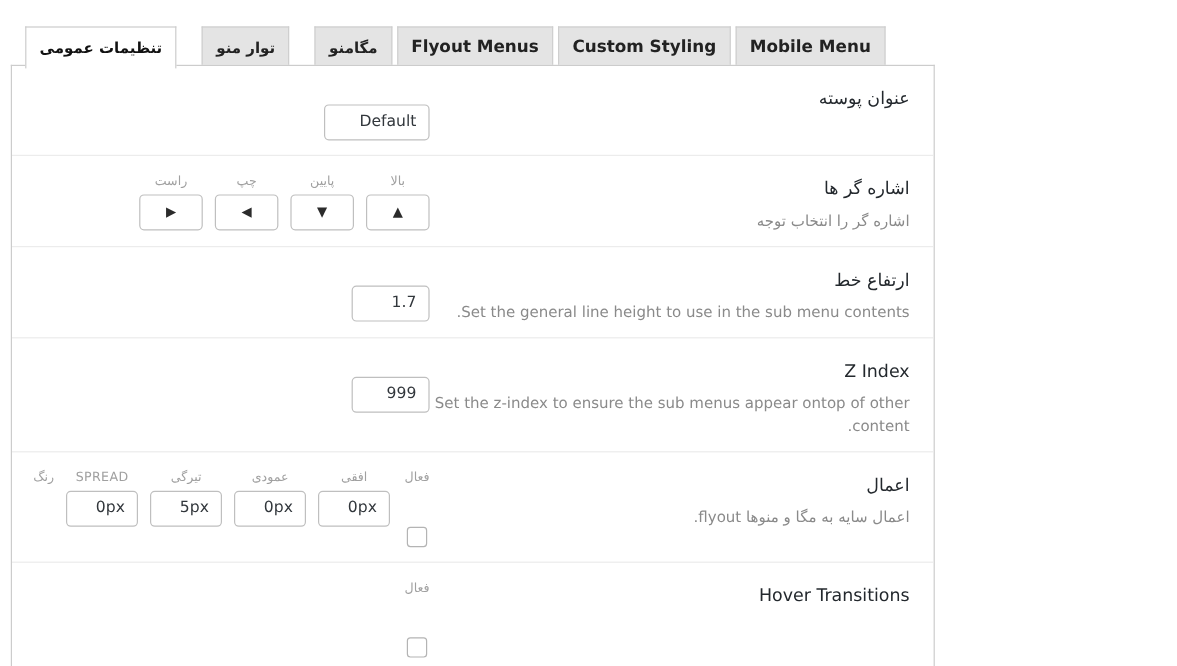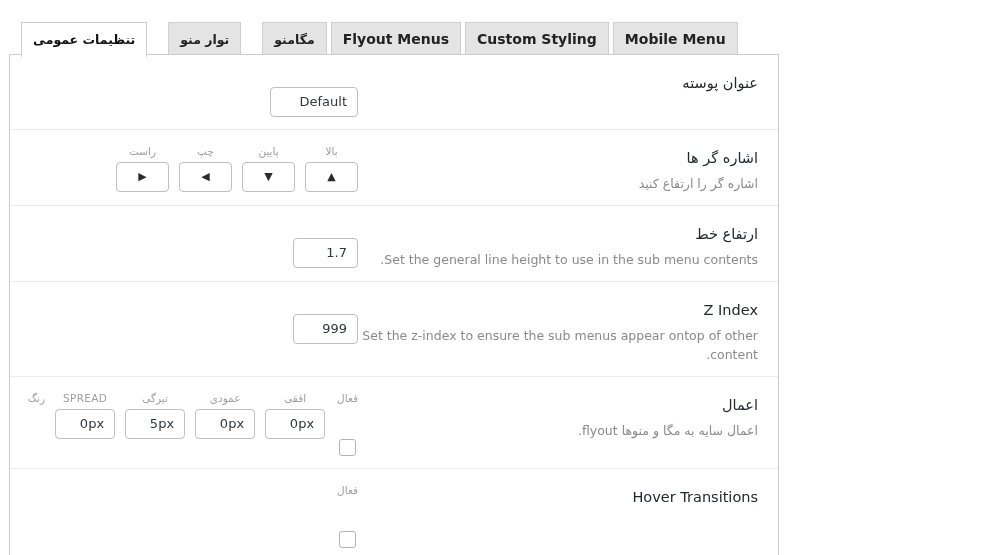--- a/index.html
+++ b/index.html
@@ -230,21 +230,21 @@
         <div class="row-fields">
           <div class="field">
             <div class="field-label"></div>
             <div class="txtbox w-select">Default</div>
           </div>
         </div>
       </div>
       <div class="row">
         <div class="row-info">
           <div class="row-title">اشاره گر ها</div>
-          <div class="row-desc en-rtl">اشاره گر را ارتفاع کنید</div>
+          <div class="row-desc en-rtl">اشاره گر را انتخاب توجه</div>
         </div>
         <div class="row-fields">
           <div class="field">
             <div class="field-label">راست</div>
             <div class="arrowbtn">▶</div>
           </div>
           <div class="field">
             <div class="field-label">چپ</div>
             <div class="arrowbtn">◀</div>
           </div>

